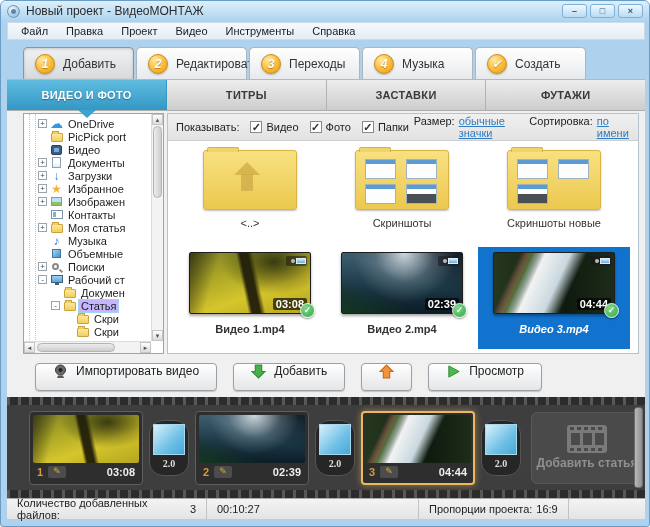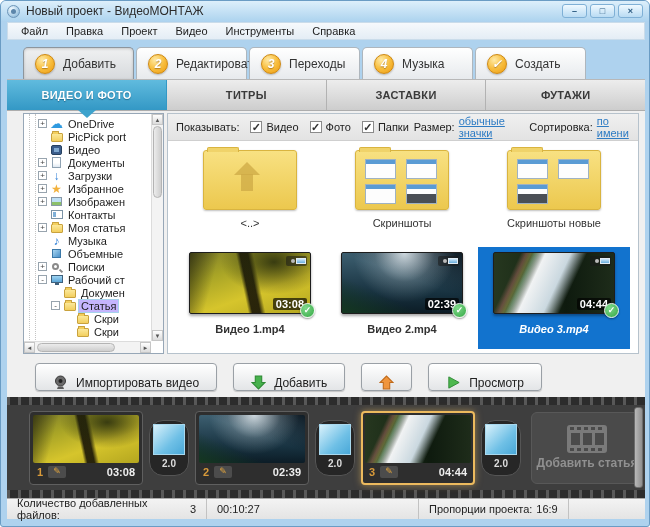--- a/index.html
+++ b/index.html
@@ -103,21 +103,21 @@
   .hthumb { width:78px; height:9px; margin-left:2px; background:linear-gradient(#ececec,#cecece);
             border:1px solid #b4b4b4; border-radius:5px; }
 
   
   .right-panel { position:absolute; left:160px; top:2px; width:472px; height:241px; background:#fff; border:1px solid #b6c2cc; }
   .filterbar { height:27px; background:linear-gradient(#f0f0f0,#e3e3e3); border-bottom:1px solid #cfcfcf;
                display:flex; align-items:center; padding:0 8px; gap:5px; font-size:11px; color:#222; }
   .cb { width:12px; height:12px; border:1px solid #8a8a8a; background:#fff; font-size:11px; line-height:10px;
         text-align:center; font-weight:bold; color:#333; flex:0 0 12px; }
   .cb-group { display:flex; align-items:center; gap:4px; margin-left:6px; }
-  .f-right { margin-left:auto; display:flex; align-items:center; gap:4px; }
+  .f-right { margin-left:auto; display:flex; gap:4px; }
   .link { color:#2e7cc4; text-decoration:underline; }
   .sp { width:6px; }
 
   .filearea { position:relative; height:212px; background:#fff; overflow:hidden; }
   .grid { display:flex; flex-wrap:wrap; padding:4px 0 0 6px; }
   .cell { width:152px; height:102px; display:flex; flex-direction:column; align-items:center; padding-top:5px; }
   .cell.selected { background:#1273ce; }
   .flabel { font-size:11px; color:#333; margin-top:7px; }
   .vlabel { font-size:11px; font-weight:bold; color:#333; margin-top:9px; }
   .cell.selected .vlabel { color:#fff;font-style:italic; }
@@ -159,41 +159,41 @@
           linear-gradient(#3d5f70 0%, #17313f 68%, #0c1c26 100%); }
   .pic3 { background:
           linear-gradient(115deg, transparent 26%, rgba(252,253,255,0.95) 35%, rgba(222,236,246,0.9) 52%, transparent 63%),
           linear-gradient(115deg, transparent 18%, rgba(255,140,140,0.3) 22%, rgba(255,230,120,0.3) 25%, rgba(140,230,140,0.3) 28%, transparent 33%),
           linear-gradient(90deg, #26371f 0%, #1a2a16 35%, #0e1a0e 60%, #1e2c1a 100%); }
 
   
   .actions { position:absolute; left:6px; top:356px; width:638px; height:40px; background:#f0f0f0;
              display:flex; align-items:center; padding:0 10px 0 28px; gap:16px; }
   .abtn { height:28px; border:1px solid #9aa0a6; border-radius:4px; background:linear-gradient(#ffffff,#e3e5e7);
-          display:flex; align-items:flex-end; justify-content:center; gap:8px; font-size:12px; color:#222;
+          display:flex; align-items:flex-start; justify-content:center; gap:8px; font-size:12px; color:#222;
           padding:0 17px; box-shadow:0 1px 1px rgba(0,0,0,0.18); }
 
   
   .timeline { position:absolute; left:6px; top:396px; width:638px; height:101px; background:#3e3e3e; }
   .sprocket { position:absolute; left:0; right:0; height:8px;
               background:repeating-linear-gradient(90deg, #585858 0 3px, #2c2c2c 3px 11px); }
   .sp-top { top:0; } .sp-bot { bottom:0; }
   .tl-track { position:absolute; left:0; right:14px; top:8px; bottom:8px; display:flex; align-items:center;
               padding-left:22px; gap:6px; }
   .clip { width:114px; height:74px; flex:0 0 114px; background:#2e2e2e; border:1px solid #5f5f5f; border-radius:4px;
           padding:3px; display:flex; flex-direction:column; }
   .clip.selected { border:2px solid #ecba5e; padding:2px; box-shadow:0 0 7px rgba(236,186,94,0.55); }
   .cthumb { height:48px; border-radius:2px; }
   .cinfo { flex:1; display:flex; align-items:center; gap:5px; padding:0 4px; }
   .cnum { color:#d89a3a; font-weight:bold; font-size:11px; }
   .cpencil { width:18px; height:12px; background:#4c4c4c; border-radius:2px; color:#e8a83c; font-size:9px;
              line-height:11px; text-align:center; }
   .ctime { margin-left:auto; color:#eee; font-weight:bold; font-size:11px; }
   .trans { width:40px; flex:0 0 40px; height:56px; display:flex; flex-direction:column; align-items:center;
-           background:#262626; border:1px solid #555; border-radius:14px; padding:3px 3px 0 3px; }
+           background:#262626; border:1px solid #555; border-radius:14px; padding:3px 3px 0 3px;font-family:Liberation Serif, serif; }
   .tsq { width:32px; height:31px; background:linear-gradient(135deg,#d8f1fb,#6fc0e6 60%,#49a8d8); border:1px solid #a8d8ee; }
   .tval { color:#ddd; font-size:10px; font-weight:bold; line-height:17px; }
   .addvideo { width:112px; flex:0 0 112px; height:72px; margin-left:4px; background:#4a4a4a; border:1px solid #585858;
               border-radius:6px; display:flex; flex-direction:column; align-items:center; justify-content:center; gap:3px; }
   .avlabel { color:#909090; font-weight:bold; font-size:12px; }
   .tl-scroll { position:absolute; right:2px; top:10px; bottom:10px; width:9px; background:linear-gradient(90deg,#b8b8b8,#8f8f8f);
                border-radius:3px; border:1px solid #6c6c6c; }
 
   
   .statusbar { position:absolute; left:6px; top:497px; width:638px; height:21px;

